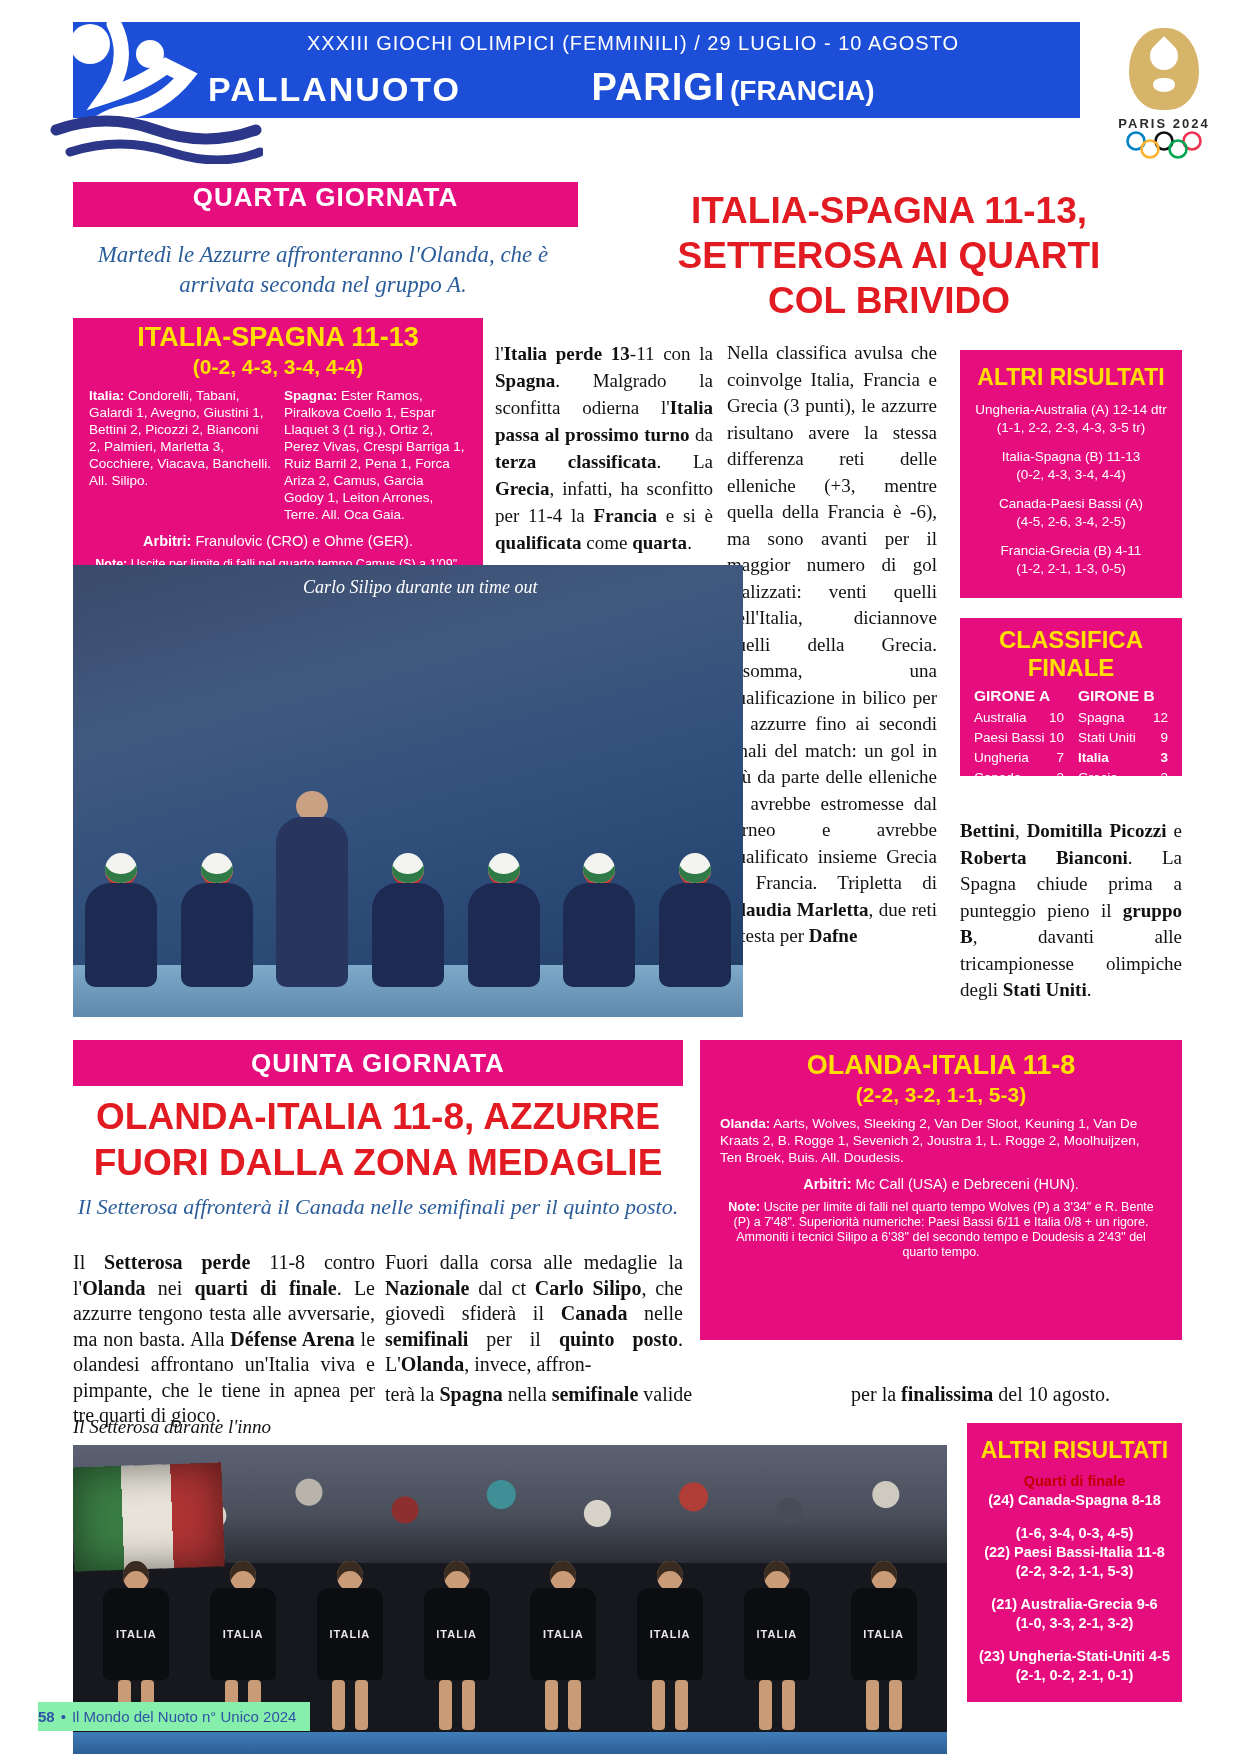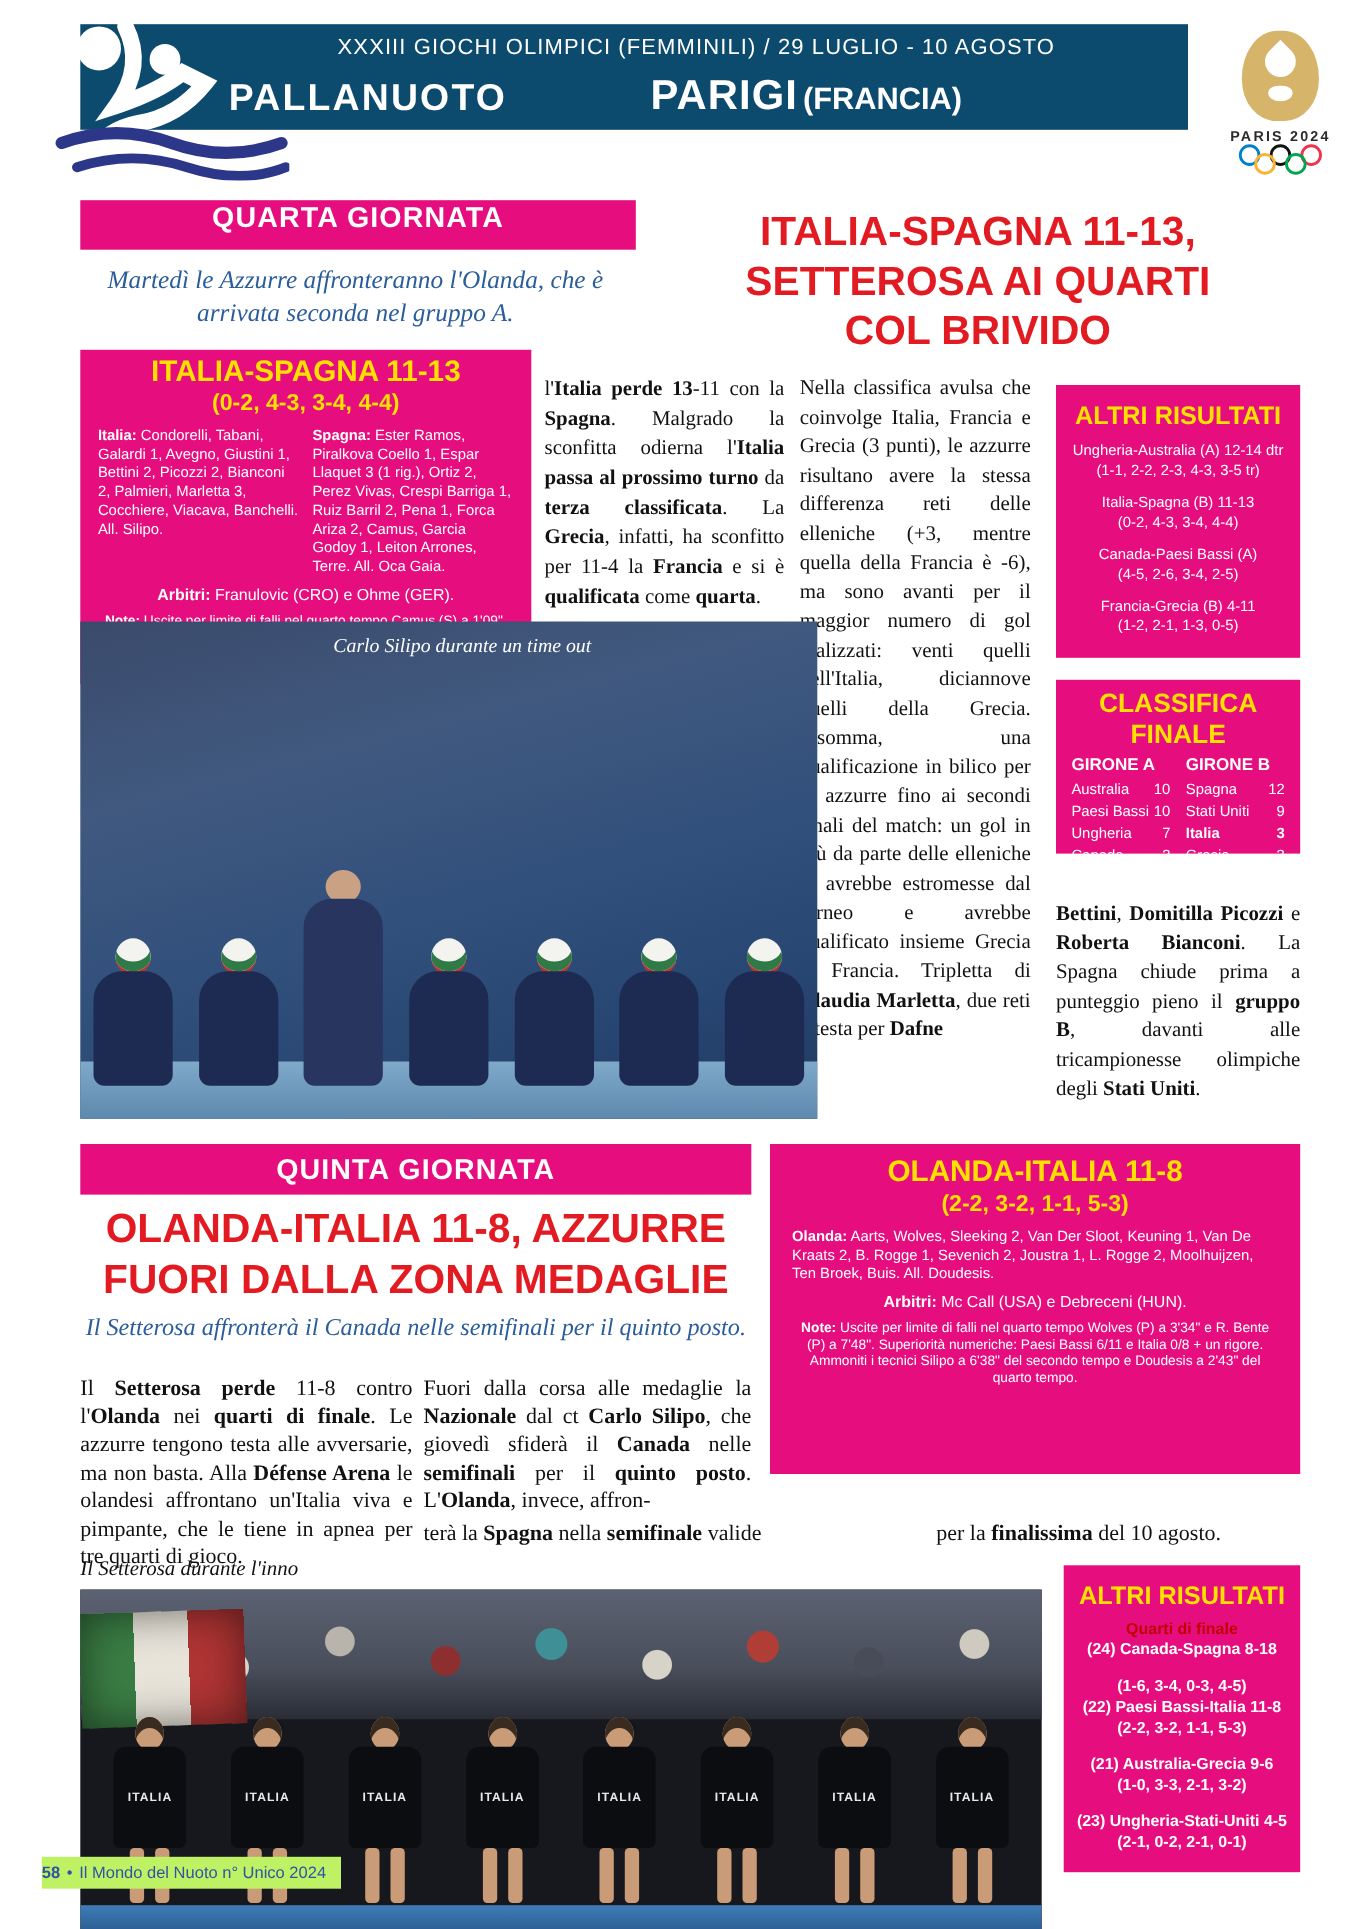--- a/index.html
+++ b/index.html
@@ -1,21 +1,21 @@
 <!DOCTYPE html>
 <html><head>
 <meta charset="utf-8">
 <style>
   html,body{margin:0;padding:0;background:#ffffff;}
   .page{position:relative;width:1240px;height:1754px;background:#ffffff;overflow:hidden;
         font-family:"Liberation Sans",sans-serif;}
   .abs{position:absolute;}
 
   
-  .band{background:#0c4a6e;}
+  .band{background:#1d4ed8;}
   .band-topline{color:#fff;font-size:20px;letter-spacing:1px;text-align:center;font-weight:500;}
   .band-sport{color:#fff;font-size:34px;font-weight:700;letter-spacing:2px;}
   .band-city{color:#fff;font-weight:800;}
   .band-city .big{font-size:38px;letter-spacing:1px;}
   .band-city .small{font-size:28px;}
   .paris-box{display:flex;flex-direction:column;align-items:center;margin-left:32px;}
   .flame{width:70px;height:82px;background:#d6b56a;border-radius:46% 46% 44% 44% / 52% 52% 46% 46%;
          position:relative;}
   .flame:before{content:"";position:absolute;left:21px;top:14px;width:28px;height:28px;background:#fff;
          border-radius:0 50% 50% 50%;transform:rotate(45deg);}
@@ -86,21 +86,21 @@
   .p2-body span{color:#e8e8e8;font-size:11px;font-weight:700;letter-spacing:1px;}
   .p2-legs{display:flex;gap:10px;margin-top:0;}
   .p2-legs i{display:block;width:13px;height:50px;background:#c99b76;border-radius:4px;}
   .water{position:absolute;left:0;bottom:0;width:100%;height:22px;background:linear-gradient(180deg,#3f7cb7,#2c5f95);}
 
   
   .res2{color:#fff;font-size:14.5px;line-height:19px;font-weight:700;text-align:center;}
   .res2 .grp{margin-bottom:14px;}
   .res2 .sub{color:#c00000;font-weight:800;}
 
-  .footer{color:#3053a4;font-size:15px;background:#bef264;display:flex;align-items:center;gap:6px;padding:6px 14px 6px 0;}
+  .footer{color:#3053a4;font-size:15px;background:#86efac;display:flex;align-items:center;gap:6px;padding:6px 14px 6px 0;margin-top:14px;}
   .footer .pg{font-weight:700;}
 </style>
 </head>
 <body>
 
 <div class="page">
 
   <div class="abs band" style="left:73px;top:22px;width:1007px;height:96px;">
     <div class="abs band-topline" style="left:160px;top:10px;width:800px;">XXXIII GIOCHI OLIMPICI (FEMMINILI) / 29 LUGLIO - 10 AGOSTO</div>
     <div class="abs band-city" style="left:450px;top:44px;width:420px;text-align:center;">

